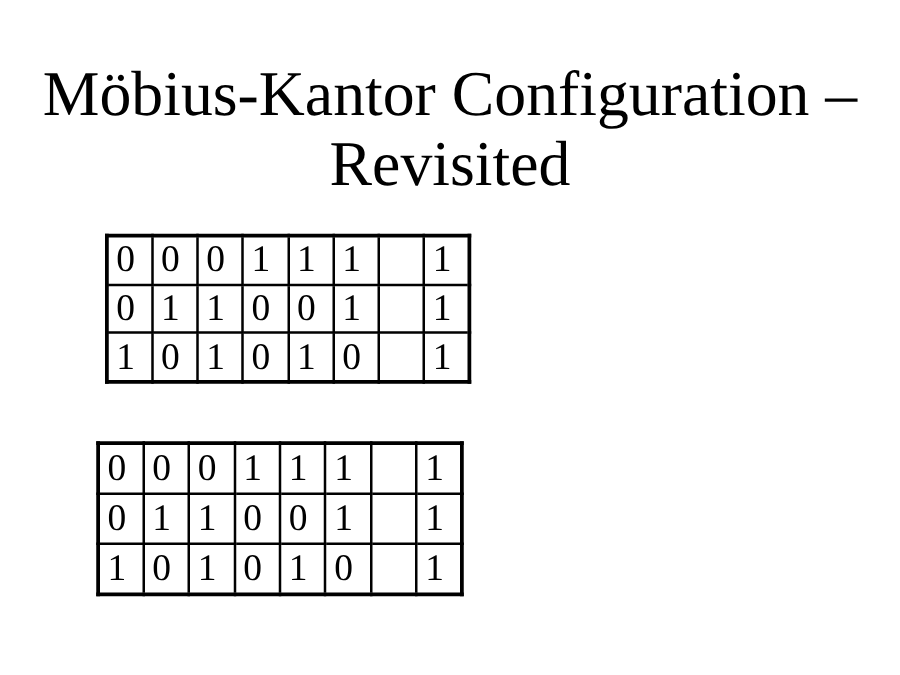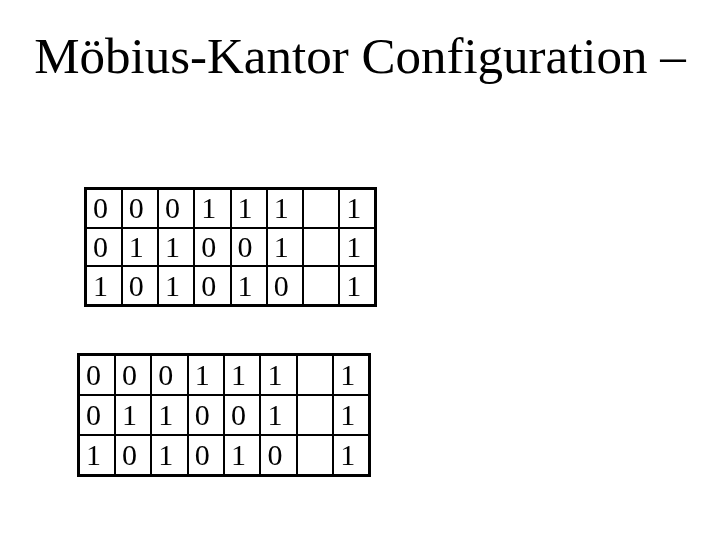--- a/index.html
+++ b/index.html
@@ -16,21 +16,21 @@
     color: #000000;
   }
   .slide {
     position: absolute;
     left: 0; top: 0;
     width: 720px; height: 540px;
     background: #ffffff;
   }
   .title {
     position: absolute;
-    top: 28px;
+    top: 48px;
     left: 0;
     width: 720px;
     text-align: center;
     font-size: 51px;
     line-height: 56px;
     font-weight: normal;
     color: #000000;
   }
   table.bits {
     position: absolute;
@@ -63,20 +63,21 @@
     height: 124px;
   }
 </style>
 </head>
 <body>
 
 <div class="slide">
 
   <div class="title">
     <div>Möbius-Kantor Configuration –</div>
+    <div>Revisited</div>
   </div>
 
   <table class="bits" id="table-top">
     <tbody>
       <tr>
         <td>0</td>
         <td>0</td>
         <td>0</td>
         <td>1</td>
         <td>1</td>

